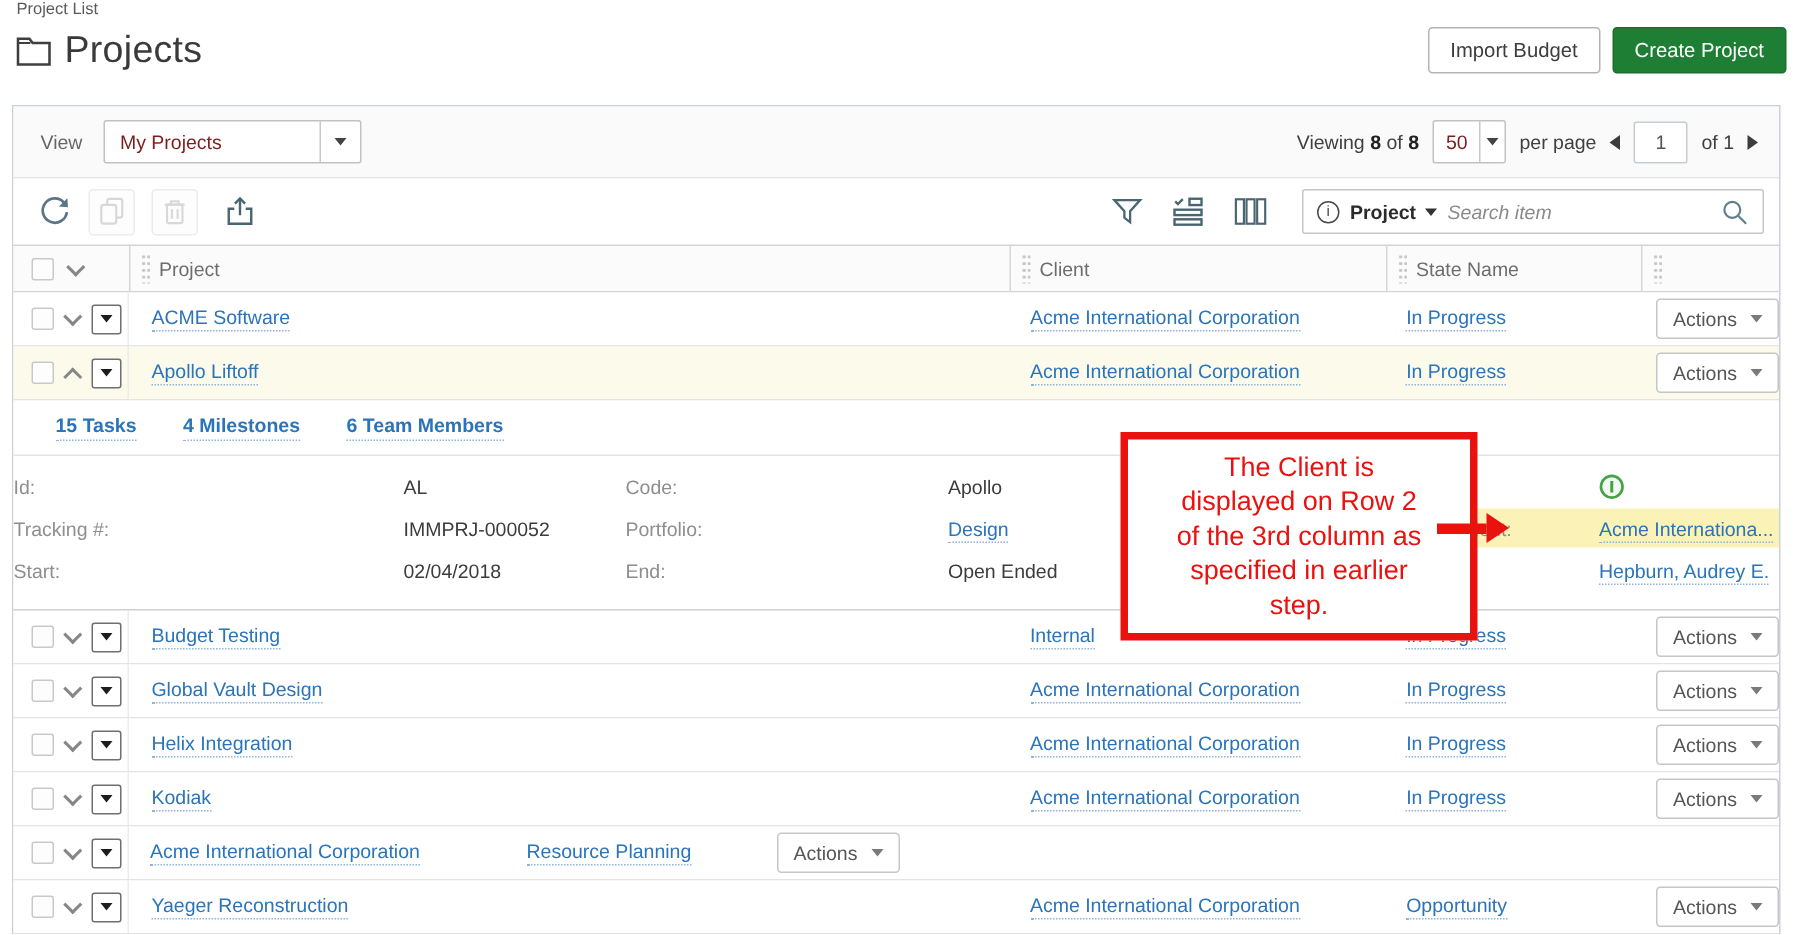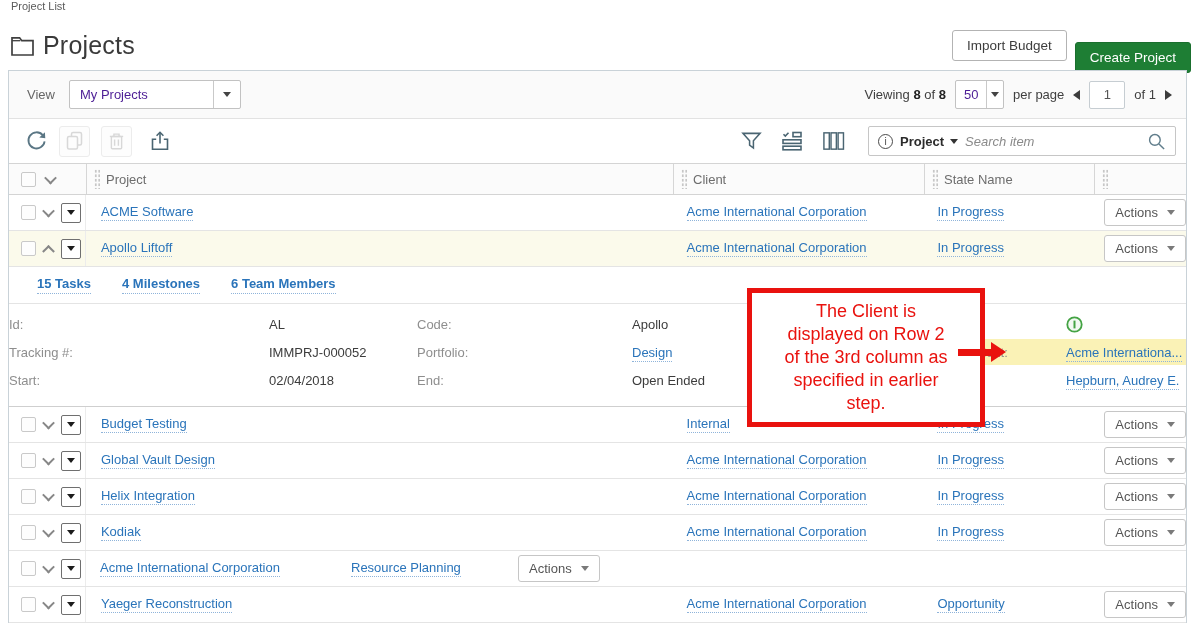--- a/index.html
+++ b/index.html
@@ -9,30 +9,30 @@
 
   
   .top { padding:0 4px 0 10px; }
   .crumb { font-size:11px; color:#5a5a5a; padding-left:1px; }
   .title-row { display:flex; align-items:center; margin-top:6px; }
   .title-row .folder { margin-right:8px; display:flex; }
   .page-title { font-size:25px; font-weight:400; color:#3a3a3a; letter-spacing:.2px; }
   .top-btns { margin-left:auto; display:flex; gap:8px; align-items:center; }
   .btn { height:31px; padding:0 14px; border-radius:3px; font-size:13.5px; cursor:pointer; font-family:inherit; }
   .btn.ghost { background:#fff; border:1px solid #b3b3b3; color:#3d3d3d; }
-  .btn.primary { background:#1e7e34; border:1px solid #1a6f2e; color:#fff;margin-top:24px; }
+  .btn.primary { background:#1e7e34; border:1px solid #1a6f2e; color:#fff; }
 
   
   .panel { position:absolute; left:8px; top:70px; width:1179px; border:1px solid #c9d2d8; border-bottom:none; background:#fff; }
 
   
   .view-bar { height:48px; background:#fafafa; border-bottom:1px solid #e2e2e2; display:flex; align-items:center; padding:0 14px 0 18px; }
   .view-label { color:#666; margin-right:14px; }
   .sel { display:flex; align-items:stretch; background:#fff; border:1px solid #c2c2c2; border-radius:2px; height:29px; cursor:pointer; }
-  .sel .sel-text { display:flex; align-items:center; padding:0 10px; color:#4c1d95; }
+  .sel .sel-text { display:flex; align-items:center; padding:0 10px; color:#7f1d1d; }
   .sel .sel-caret { display:flex; align-items:center; justify-content:center; width:27px; border-left:1px solid #c9c9c9; }
   .caret-dn { width:0; height:0; border-left:4px solid transparent; border-right:4px solid transparent; border-top:5px solid #444; }
   .view-sel { width:172px; }
   .view-sel .sel-text { flex:1; }
   .pager { margin-left:auto; display:flex; align-items:center; gap:9px; }
   .pager b { color:#222; }
   .size-sel { width:49px; }
   .size-sel .sel-text { flex:1; padding:0 8px; }
   .pg-arrow { width:0; height:0; cursor:pointer; display:inline-block; }
   .pg-prev { border-top:5px solid transparent; border-bottom:5px solid transparent; border-right:7px solid #3c3c3c; }

